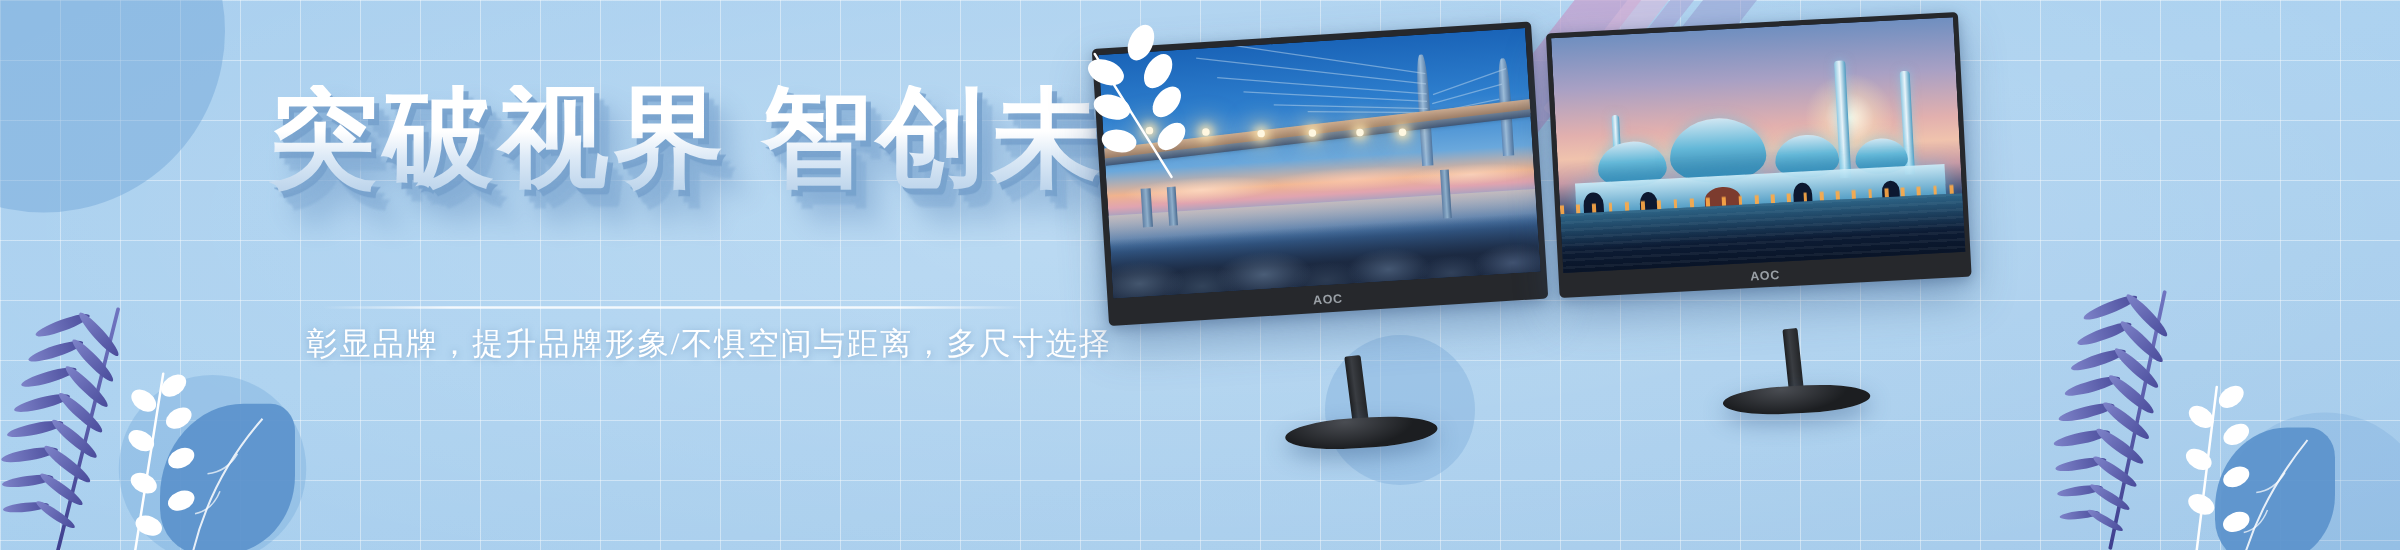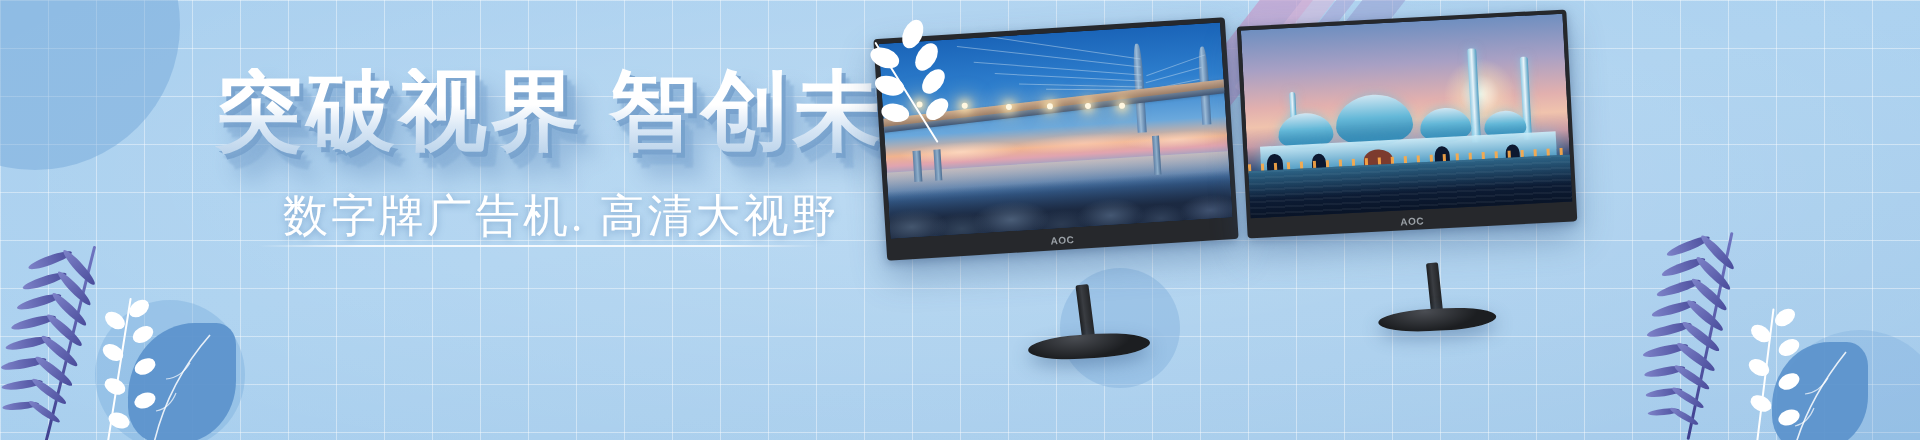--- a/index.html
+++ b/index.html
@@ -211,22 +211,22 @@
   <div class="circ circ-mid"></div>
   <div class="circ circ-r"></div>
 
   <div class="ribbon rb1"></div>
   <div class="ribbon rb2"></div>
   <div class="ribbon rb3"></div>
   <div class="ribbon rb4"></div>
 
   <div class="copy">
     <div class="headline">突破视界 智创未来</div>
-    <div class="subtitle">数字牌广告机. 高清大视野</div>
     <div class="rule"></div>
+    <div class="tagline">彰显品牌，提升品牌形象/不惧空间与距离，多尺寸选择</div>
   </div>
 
   <div class="monitors">
 
     <div class="mon" id="mon1">
       <div class="frame">
         <div class="screen">
           <div class="sc-bridge">
             <div class="br-clouds"></div>
             <div class="br-water"></div>

